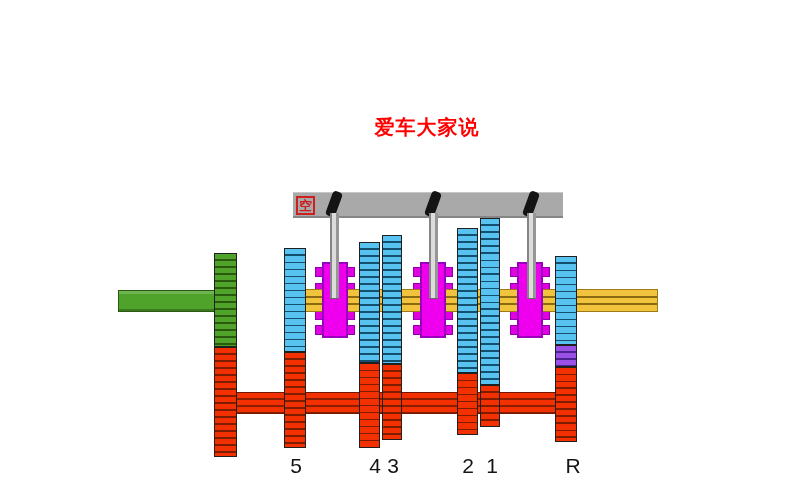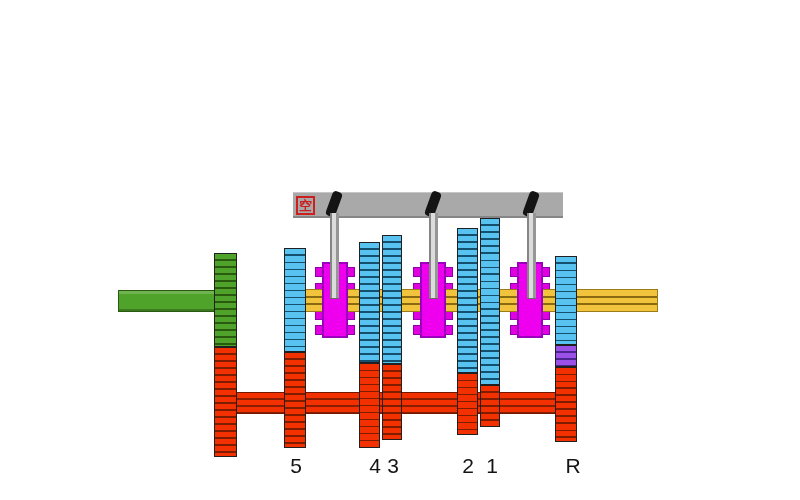--- a/index.html
+++ b/index.html
@@ -50,20 +50,21 @@
            background:#e000e0; border:1px solid #8d00ad; z-index:18; }
 
   .glabel { position:absolute; top:454px; transform:translateX(-50%);
             font-size:21px; color:#141414; z-index:40; }
 </style>
 </head>
 <body>
 
 <div id="canvas">
 
+  <div class="title">爱车大家说</div>
 
   <div class="rail"></div>
   <div class="neutral">空</div>
 
   <div class="knob" style="left:329px"></div>
   <div class="knob" style="left:428px"></div>
   <div class="knob" style="left:526px"></div>
 
   <div class="shaft shaft-green"></div>
   <div class="shaft shaft-yellow"></div>

